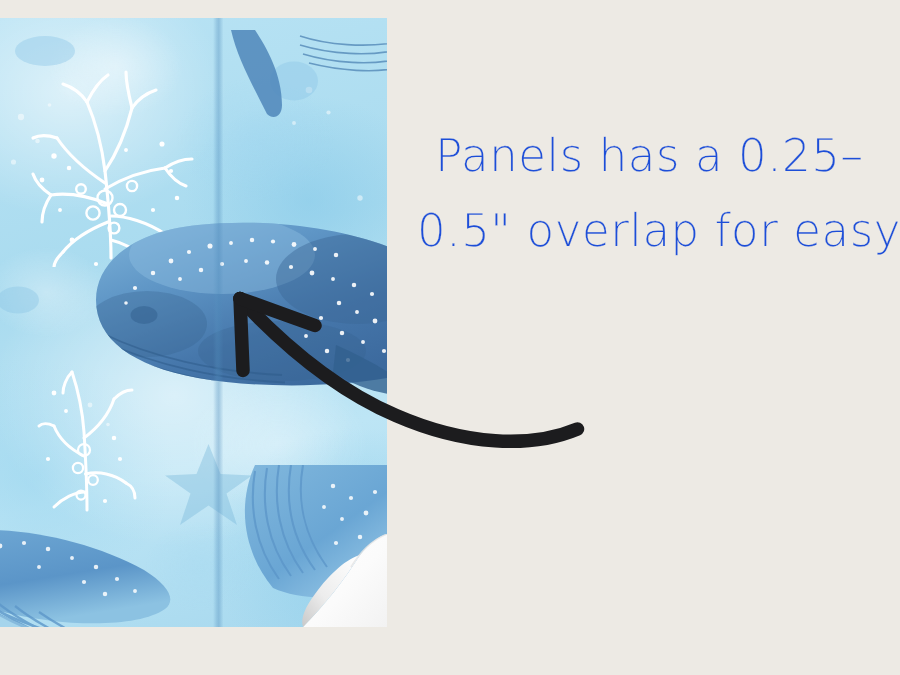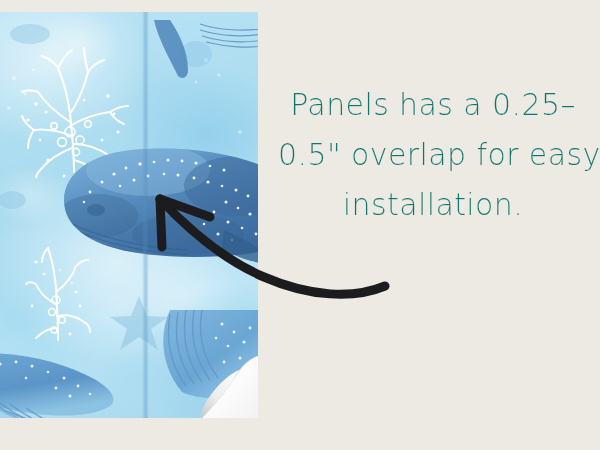--- a/index.html
+++ b/index.html
@@ -108,21 +108,21 @@
     pointer-events: none;
   }
 
   
   #caption {
     position: absolute;
     left: 278px;
     top: 80px;
     width: 310px;
     text-align: center;
-    color: #0f766e;
+    color: #1d4ed8;
     font-family: "DejaVu Sans", sans-serif;
     font-weight: 300;
     font-size: 30px;
     line-height: 50px;
     letter-spacing: .4px;
     -webkit-text-stroke: 0.15px #edeae4;
   }
   #caption .cap-line { display: block; white-space: nowrap; }
 </style>
 </head>
@@ -407,16 +407,15 @@
       <path d="M255 101 C224 114 180 112 134 92 C92 74 58 44 30 14"></path>
 
       <path d="M30 14 L32 62"></path>
       <path d="M30 14 L80 32"></path>
     </g>
   </svg>
 
   <div id="caption">
     <span class="cap-line">Panels has a 0.25–</span>
     <span class="cap-line">0.5" overlap for easy</span>
-    <span class="cap-line">installation.</span>
   </div>
 
 </div>
 
 </body></html>

